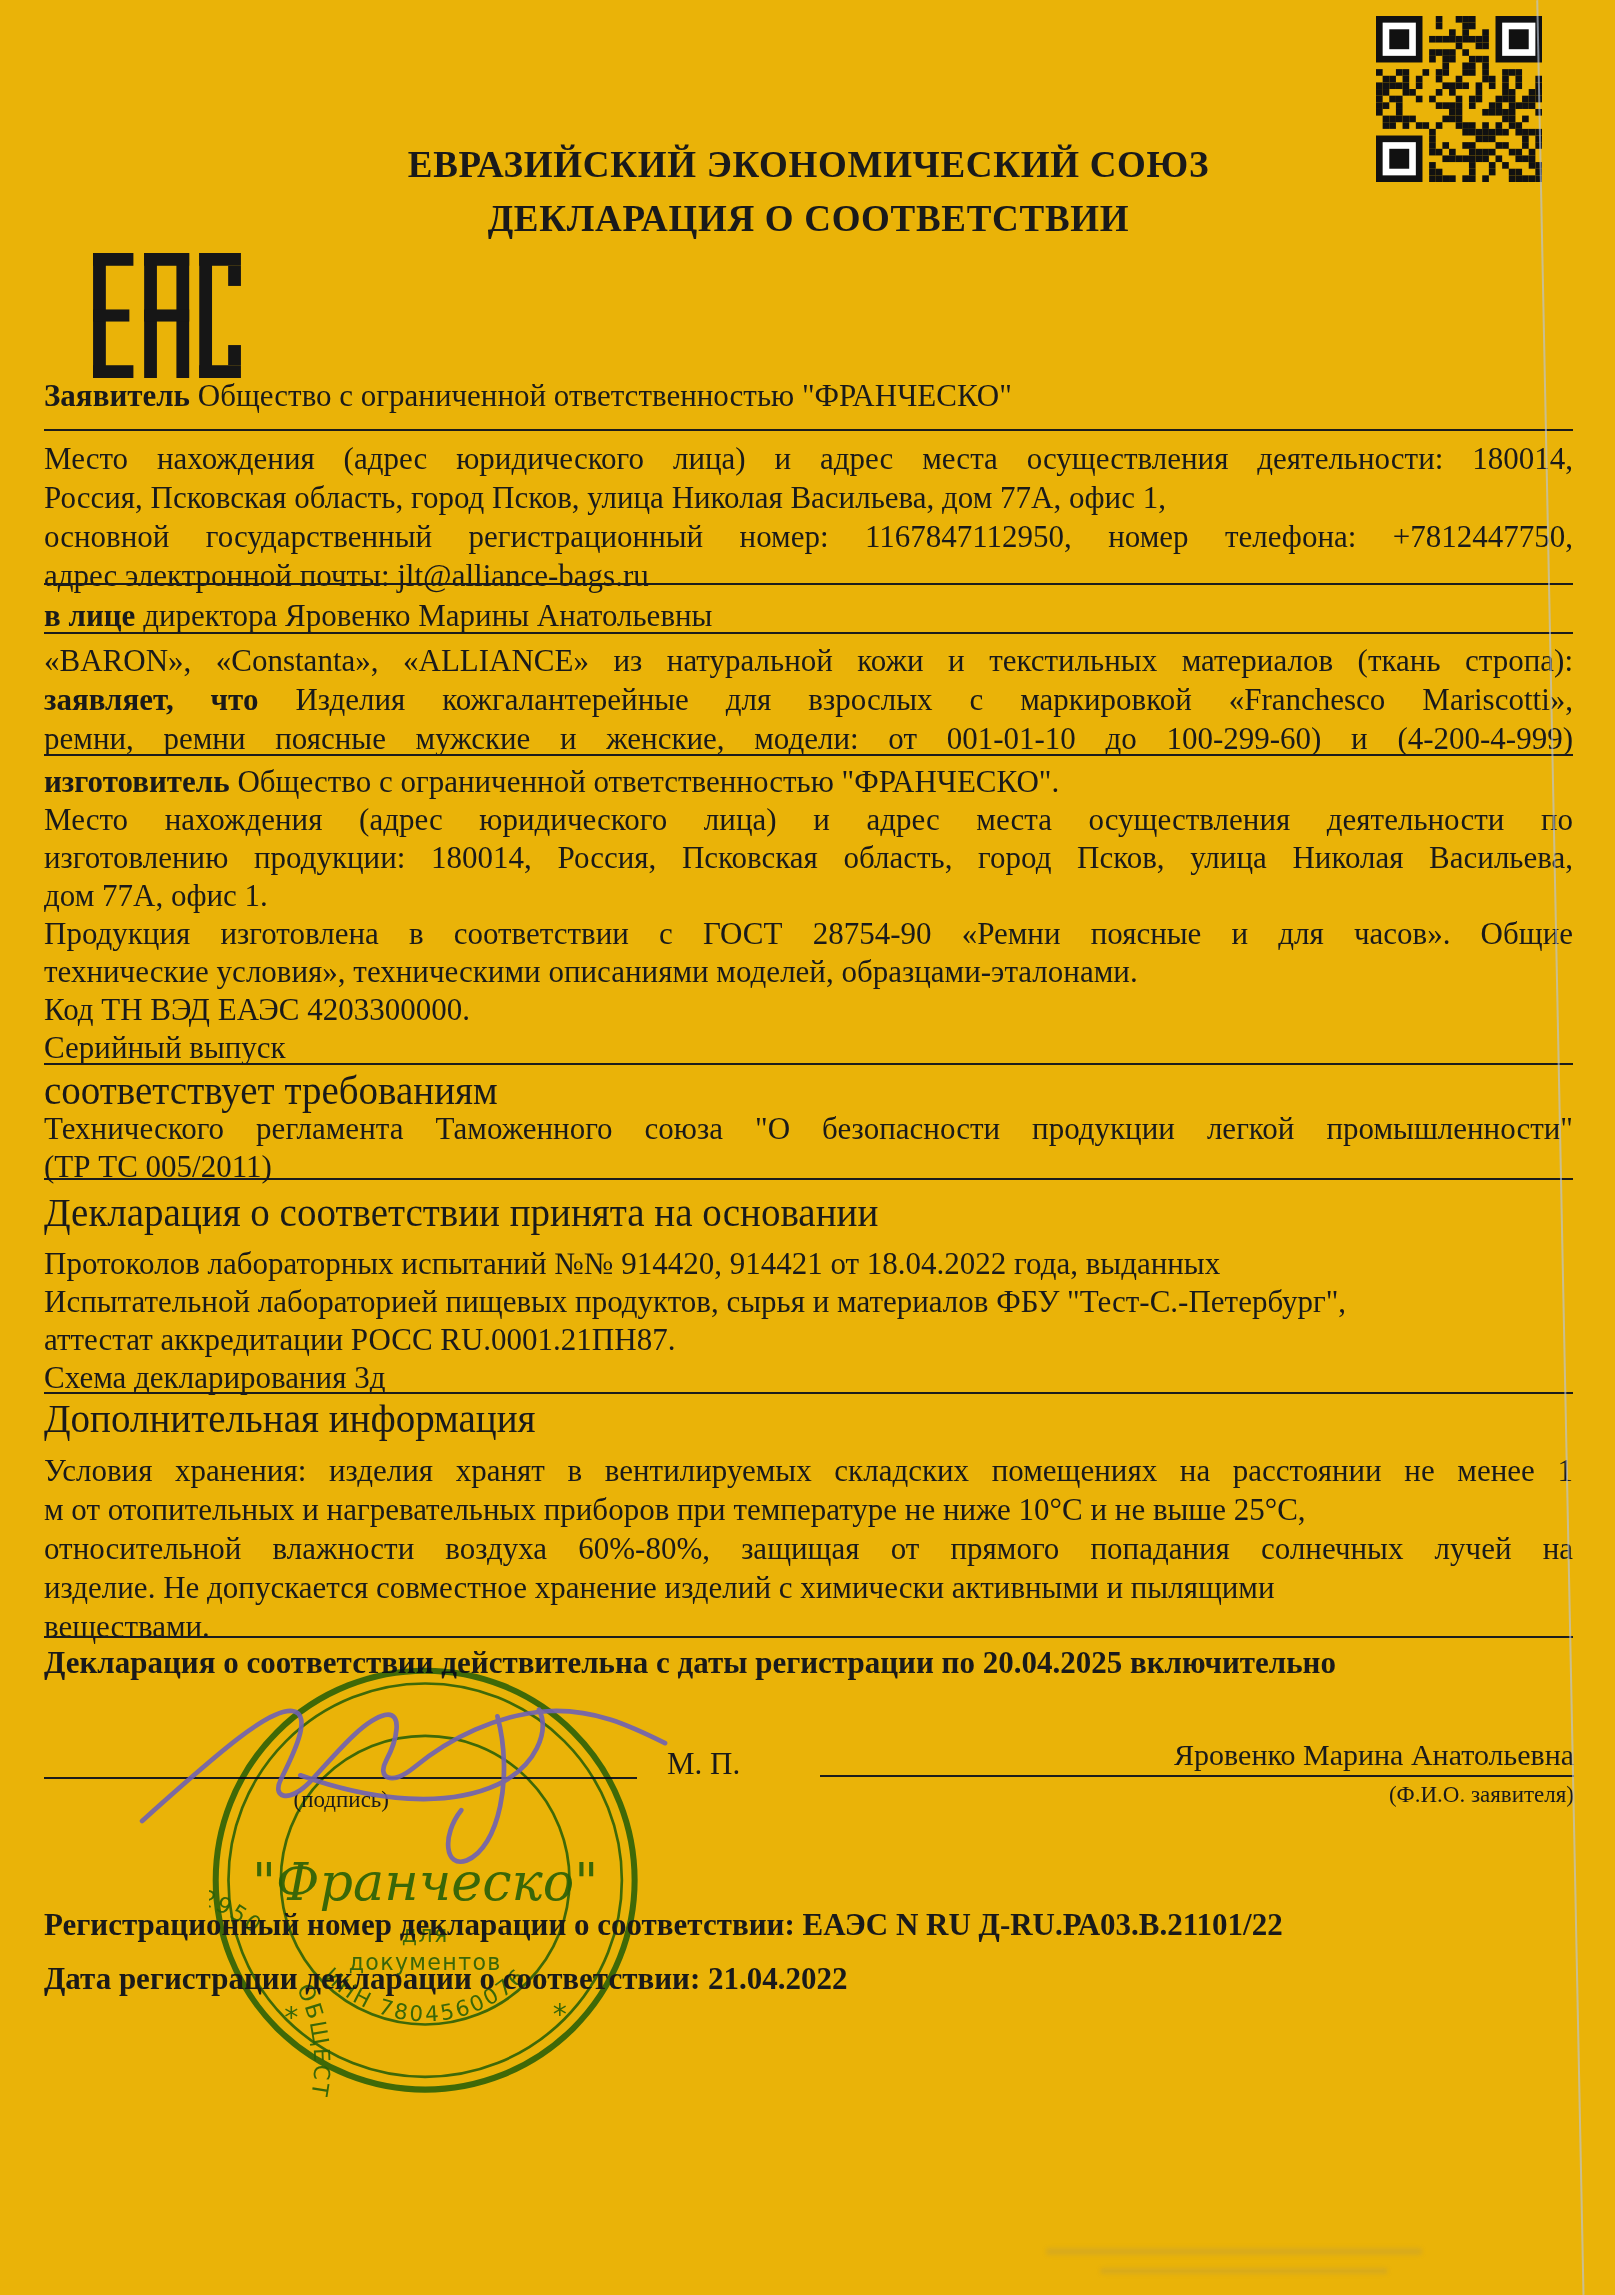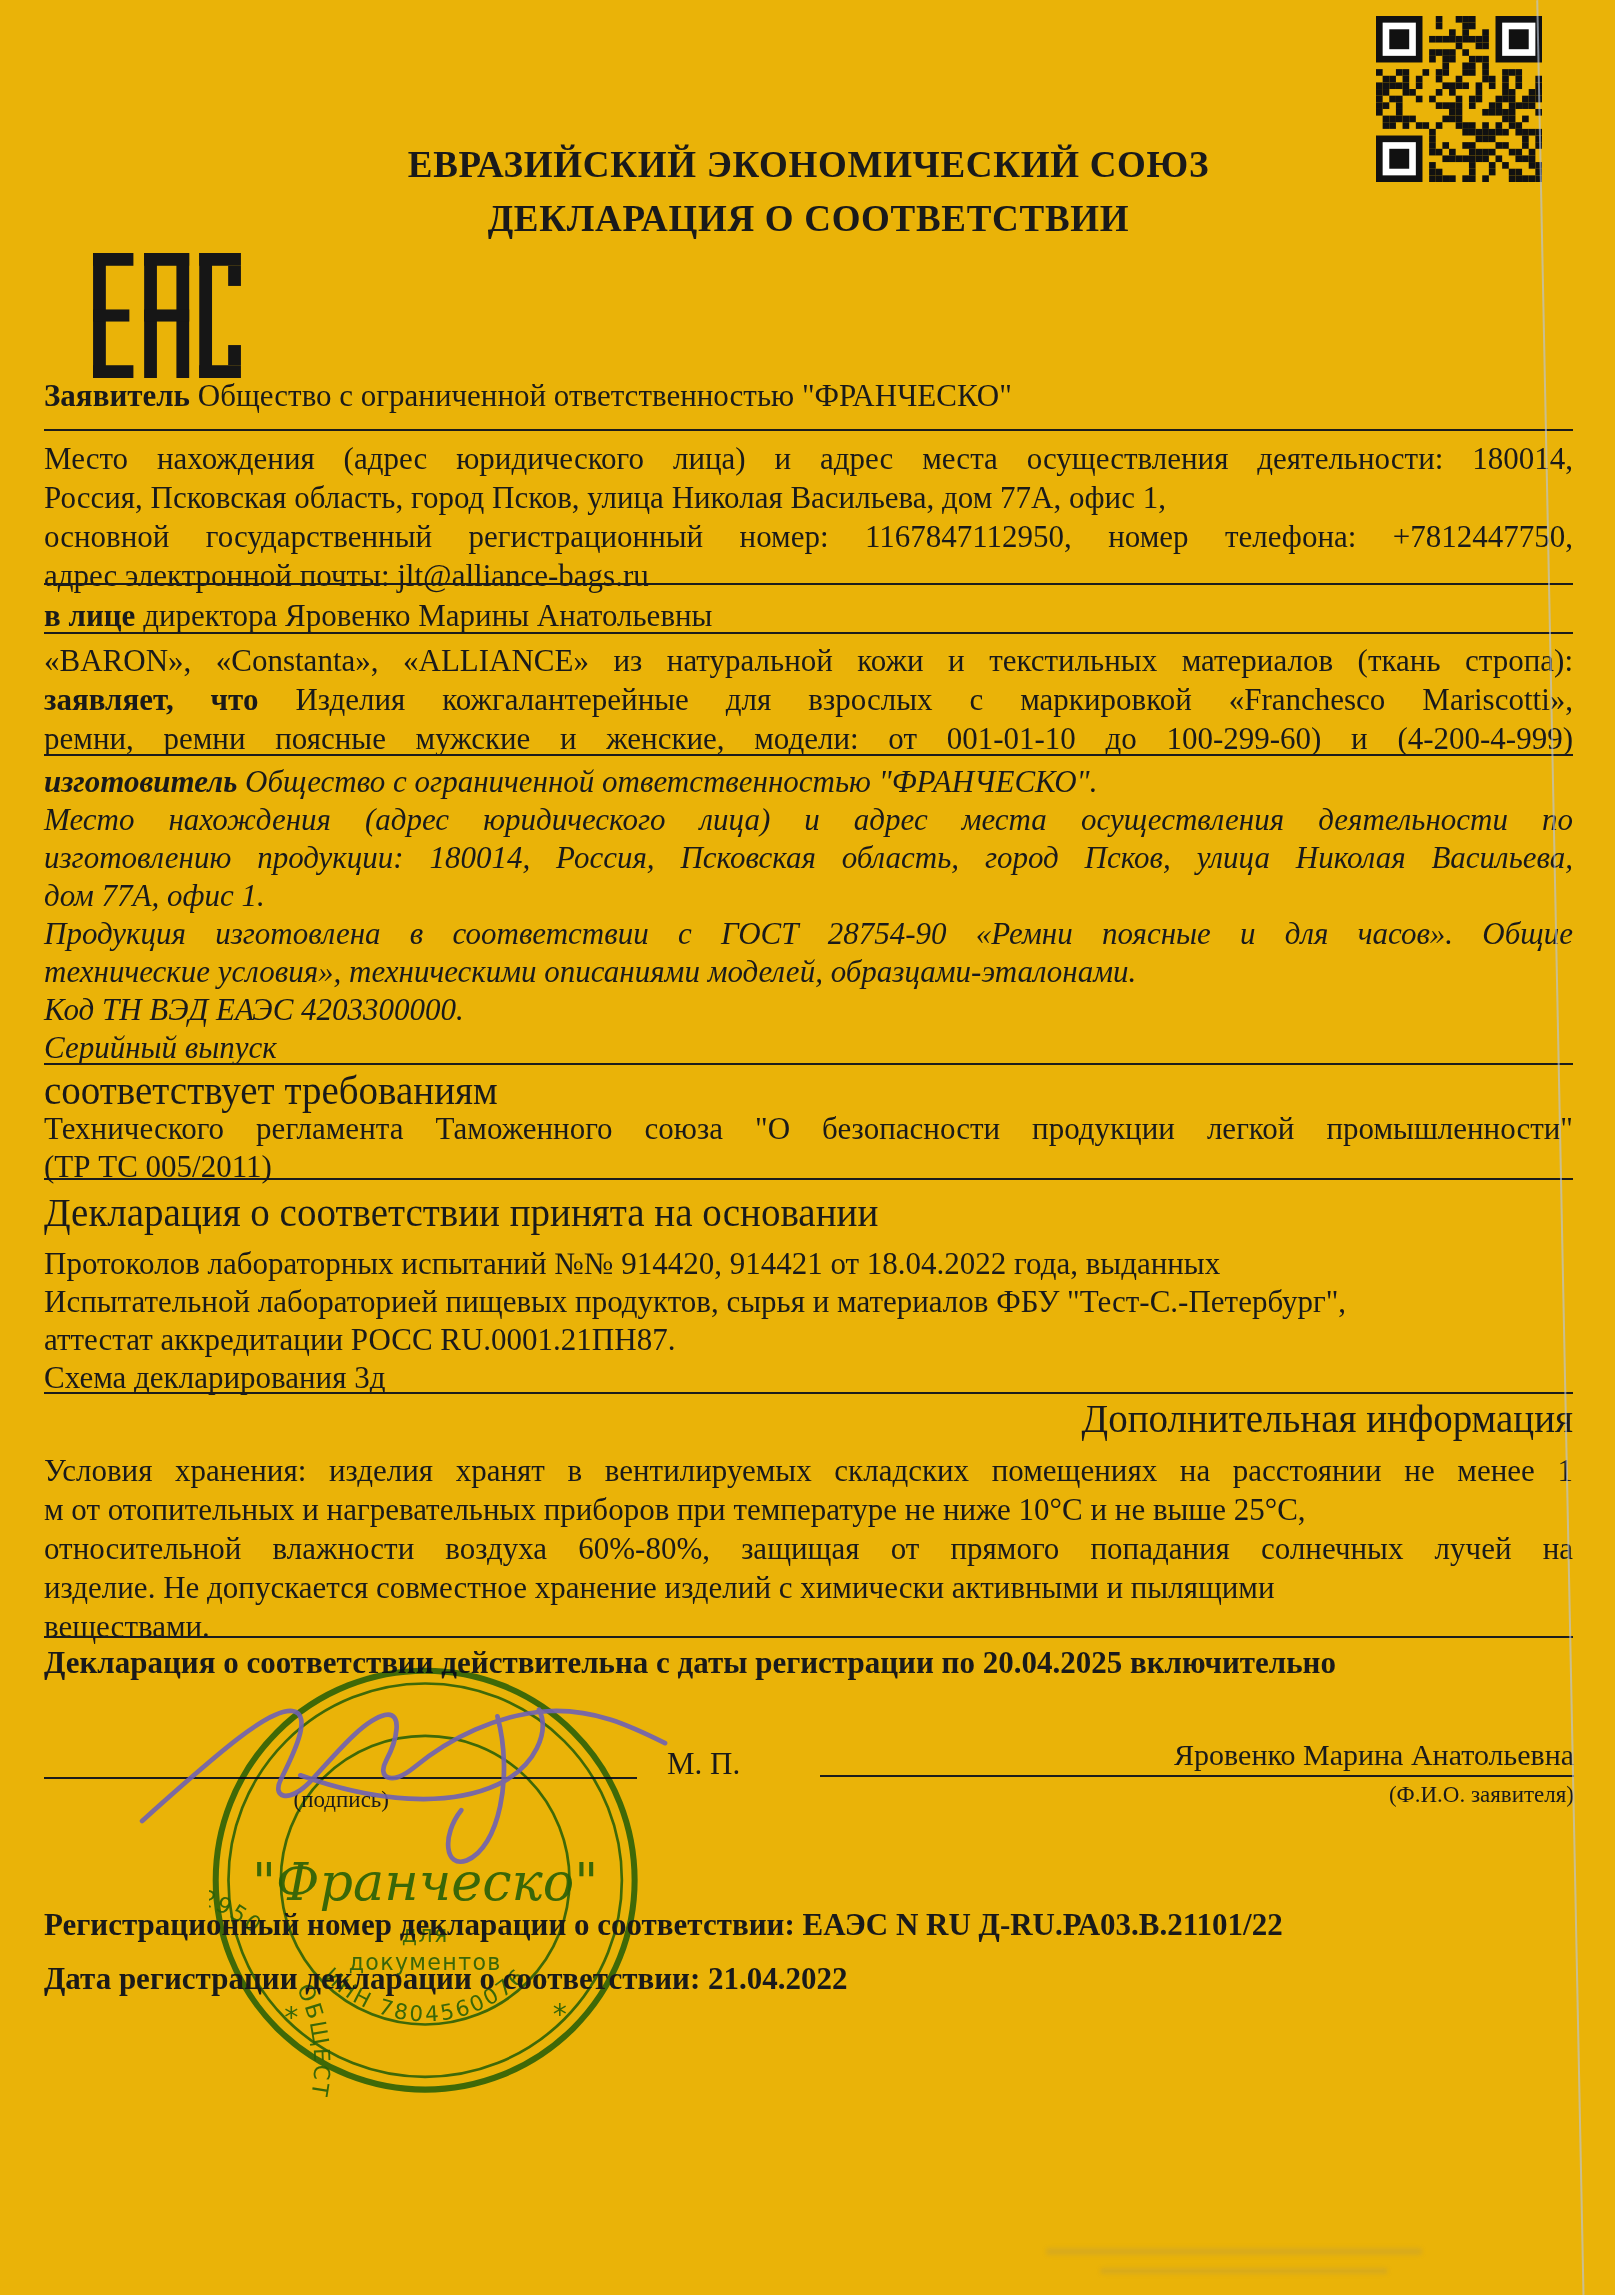--- a/index.html
+++ b/index.html
@@ -3,21 +3,21 @@
 <meta charset="utf-8">
 <style>
   html,body{margin:0;padding:0;background:#e8e8e6;}
   .page{position:relative;width:1615px;height:2295px;background:#eab308;overflow:hidden;
         font-family:"Liberation Serif", serif;color:#1a1a1a;}
   .abs{position:absolute;}
   .title{left:44px;width:1529px;top:138px;text-align:center;font-weight:bold;
          font-size:37px;line-height:54px;letter-spacing:0.7px;}
   .sec{left:44px;width:1529px;}
   .line{font-size:31px;line-height:39px;}
-  .lh56 .line{line-height:38px;font-style:italic;}
+  .lh56 .line{line-height:38px;}
   .lh57 .line{line-height:38px;}
   .j{text-align:justify;text-align-last:justify;}
   b{font-weight:bold;}
   .hdr{font-weight:normal;font-size:39px;line-height:38px;}
   .rule{position:absolute;left:44px;width:1529px;height:2px;background:#1c1c1c;
         box-shadow:0 4px 0 -1.3px rgba(40,40,40,.30);}
   .sigline{position:absolute;height:2px;background:#1c1c1c;}
   .caption{font-size:23px;text-align:right;}
   .fio{font-size:30px;text-align:right;}
   .mp{font-size:31px;}
@@ -333,21 +333,21 @@
     <div class="hdr">Декларация о соответствии принята на основании</div>
   </div>
   <div class="abs sec lh57" style="top:1245px;">
     <div class="line">Протоколов лабораторных испытаний №№ 914420, 914421 от 18.04.2022 года, выданных</div>
     <div class="line">Испытательной лабораторией пищевых продуктов, сырья и материалов ФБУ "Тест-С.-Петербург",</div>
     <div class="line">аттестат аккредитации РОСС RU.0001.21ПН87.</div>
     <div class="line">Схема декларирования 3д</div>
   </div>
   <div class="rule" style="top:1392px;"></div>
 
-  <div class="abs sec" style="top:1400px;text-align:right;">
+  <div class="abs sec" style="top:1400px;">
     <div class="hdr">Дополнительная информация</div>
   </div>
   <div class="abs sec" style="top:1451px;">
     <div class="line j">Условия хранения: изделия хранят в вентилируемых складских помещениях на расстоянии не менее 1</div>
     <div class="line">м от отопительных и нагревательных приборов при температуре не ниже 10°С и не выше 25°С,</div>
     <div class="line j">относительной влажности воздуха 60%-80%, защищая от прямого попадания солнечных лучей на</div>
     <div class="line">изделие. Не допускается совместное хранение изделий с химически активными и пылящими</div>
     <div class="line">веществами.</div>
   </div>
   <div class="rule" style="top:1636px;"></div>

